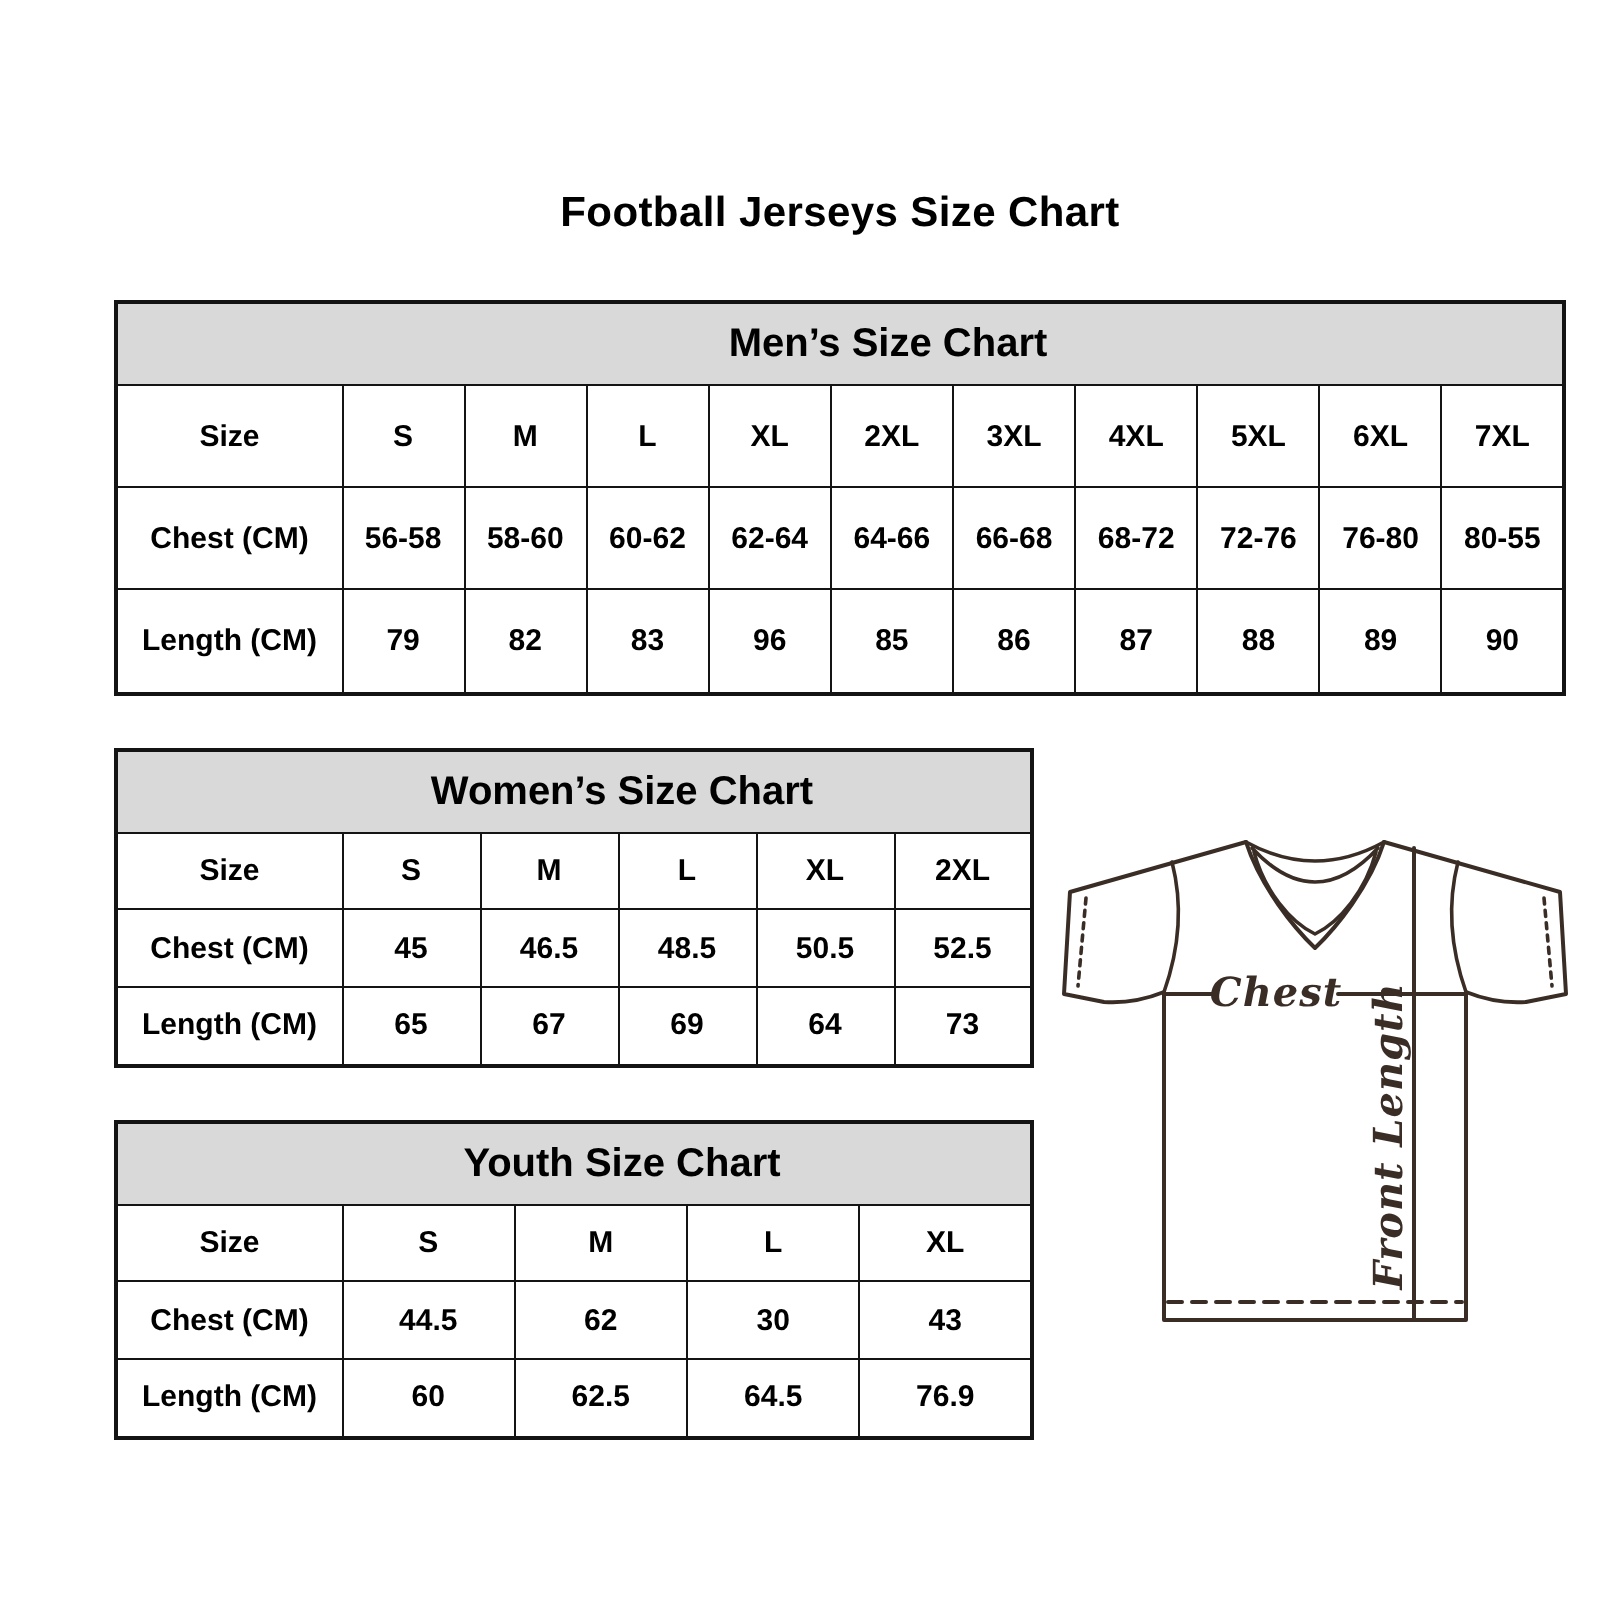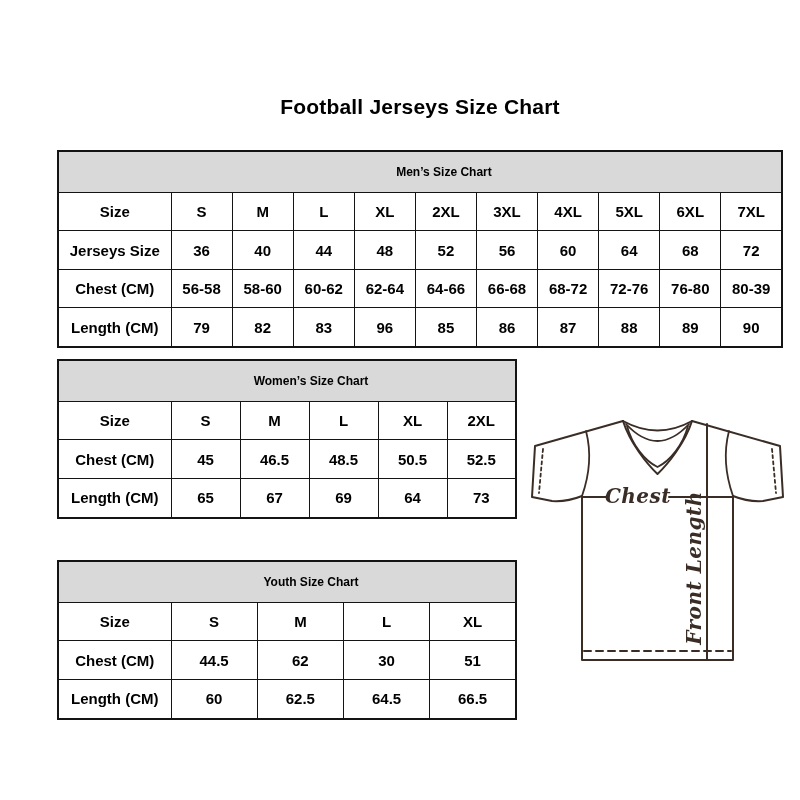--- a/index.html
+++ b/index.html
@@ -22,25 +22,25 @@
   .size-table table{
     width:100%;height:100%;border-collapse:collapse;table-layout:fixed;
     border:2px solid var(--table-border);
   }
   .size-table th,.size-table td{
     border:1.5px solid var(--table-border);
     text-align:center;vertical-align:middle;
     font-size:15px;font-weight:700;color:var(--text);padding:0;
   }
   .size-table th.band{
-    background:var(--table-header-bg);font-size:12px;height:40px;padding-left:48px;
+    background:var(--table-header-bg);font-size:20px;height:40px;padding-left:48px;
   }
   .size-table col.label-col{width:113px;}
   .mens  {left:37px;top:150px;width:726px;height:198px;}
-  .womens{left:37px;top:359px;width:460px;height:160px;}
+  .womens{left:37px;top:374px;width:460px;height:160px;}
   .youth {left:37px;top:560px;width:460px;height:160px;}
   .jersey{position:absolute;left:500px;top:400px;}
   .j-stroke path{
     fill:none;stroke:var(--jersey-line);stroke-width:2;
     stroke-linecap:round;stroke-linejoin:round;
   }
   .j-stroke path.thin{stroke-width:1.8;}
   .j-stroke path.dash-hem{stroke-dasharray:7 5;}
   .j-stroke path.dash-cuff{stroke-dasharray:3 3.2;stroke-width:1.8;}
   .j-text{
@@ -75,44 +75,31 @@
             <td>L</td>
             <td>XL</td>
             <td>2XL</td>
             <td>3XL</td>
             <td>4XL</td>
             <td>5XL</td>
             <td>6XL</td>
             <td>7XL</td>
           </tr>
           <tr>
-            <th>Jerseys Size</th>
-            <td>36</td>
-            <td>40</td>
-            <td>44</td>
-            <td>48</td>
-            <td>52</td>
-            <td>56</td>
-            <td>60</td>
-            <td>64</td>
-            <td>68</td>
-            <td>72</td>
-          </tr>
-          <tr>
             <th>Chest (CM)</th>
             <td>56-58</td>
             <td>58-60</td>
             <td>60-62</td>
             <td>62-64</td>
             <td>64-66</td>
             <td>66-68</td>
             <td>68-72</td>
             <td>72-76</td>
             <td>76-80</td>
-            <td>80-39</td>
+            <td>80-55</td>
           </tr>
           <tr>
             <th>Length (CM)</th>
             <td>79</td>
             <td>82</td>
             <td>83</td>
             <td>96</td>
             <td>85</td>
             <td>86</td>
             <td>87</td>
@@ -181,28 +168,28 @@
             <td>S</td>
             <td>M</td>
             <td>L</td>
             <td>XL</td>
           </tr>
           <tr>
             <th>Chest (CM)</th>
             <td>44.5</td>
             <td>62</td>
             <td>30</td>
-            <td>51</td>
+            <td>43</td>
           </tr>
           <tr>
             <th>Length (CM)</th>
             <td>60</td>
             <td>62.5</td>
             <td>64.5</td>
-            <td>66.5</td>
+            <td>76.9</td>
           </tr>
         </tbody>
     </table>
   </div>
 
   <svg class="jersey" width="280" height="280" viewBox="0 0 280 280" aria-hidden="true">
     <g class="j-stroke">
 
       <path d="M103,21 L15,46 L12,97 L32,101 Q47,102 62,96 L62,260 L213,260 L213,96
                Q228,102 243,101 L263,97 L260,46 L172,21"></path>

